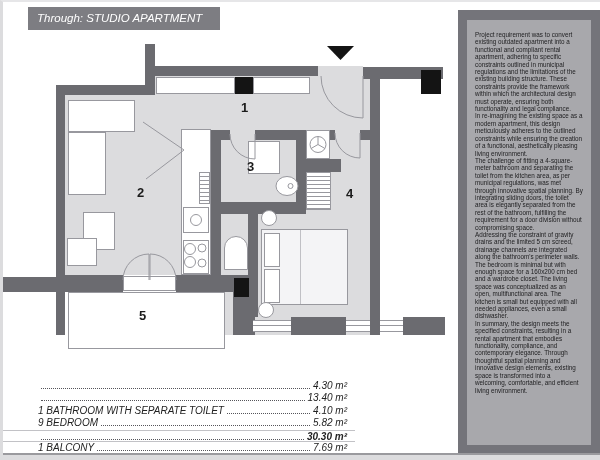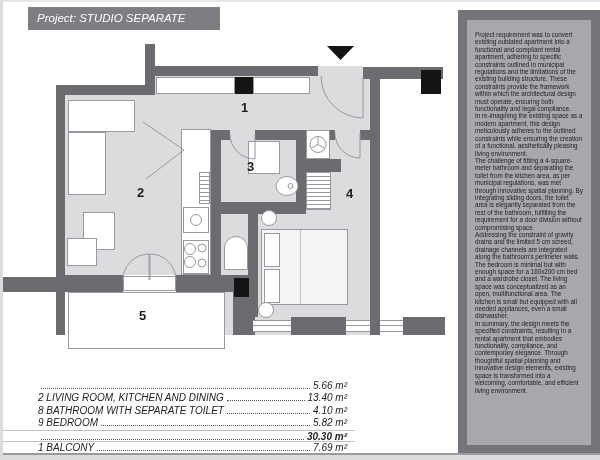--- a/index.html
+++ b/index.html
@@ -32,21 +32,21 @@
   
   #bottom-line{left:0;top:451px;width:600px;height:2px;background:#9a9a9e;}
   #bottom-strip{left:0;top:453px;width:600px;height:7px;background:#dcdcde;}
   svg{position:absolute;left:0;top:0;pointer-events:none;}
 </style>
 </head>
 <body>
 
 <div id="page">
 
-  <div class="abs" id="titlebar">Project: STUDIO SEPARATE</div>
+  <div class="abs" id="titlebar">Through: STUDIO APARTMENT</div>
 
   <div>
 
     <div class="f" style="left:62px;top:92px;width:156px;height:181px;"></div>
     <div class="f" style="left:152px;top:74px;width:215px;height:54px;"></div>
     <div class="f" style="left:208px;top:128px;width:159px;height:205px;"></div>
     <div class="f" style="left:315px;top:64px;width:45px;height:13px;"></div>
 
     <div class="w" style="left:53px;top:83px;width:99px;height:10px;"></div>
     <div class="w" style="left:142px;top:42px;width:10px;height:41px;"></div>
@@ -136,29 +136,28 @@
     <div class="room-label" style="left:238px;top:98px;">1</div>
     <div class="room-label" style="left:134px;top:183px;">2</div>
     <div class="room-label" style="left:244px;top:157px;">3</div>
     <div class="room-label" style="left:343px;top:184px;">4</div>
     <div class="room-label" style="left:136px;top:306px;">5</div>
   </div>
 
   <div class="abs" id="legend">
     <div class="lrow">
       <span class="dots"></span>
-      <span>5.66 m²</span>
+      <span>4.30 m²</span>
     </div>
     <div class="lrow">
-      <span>2 LIVING ROOM, KITCHEN AND DINING</span>
       <span class="dots"></span>
       <span>13.40 m²</span>
     </div>
     <div class="lrow">
-      <span>8 BATHROOM WITH SEPARATE TOILET</span>
+      <span>1 BATHROOM WITH SEPARATE TOILET</span>
       <span class="dots"></span>
       <span>4.10 m²</span>
     </div>
     <div class="lrow">
       <span>9 BEDROOM</span>
       <span class="dots"></span>
       <span>5.82 m²</span>
     </div>
     <div class="lrow total">
       <span class="dots"></span>

